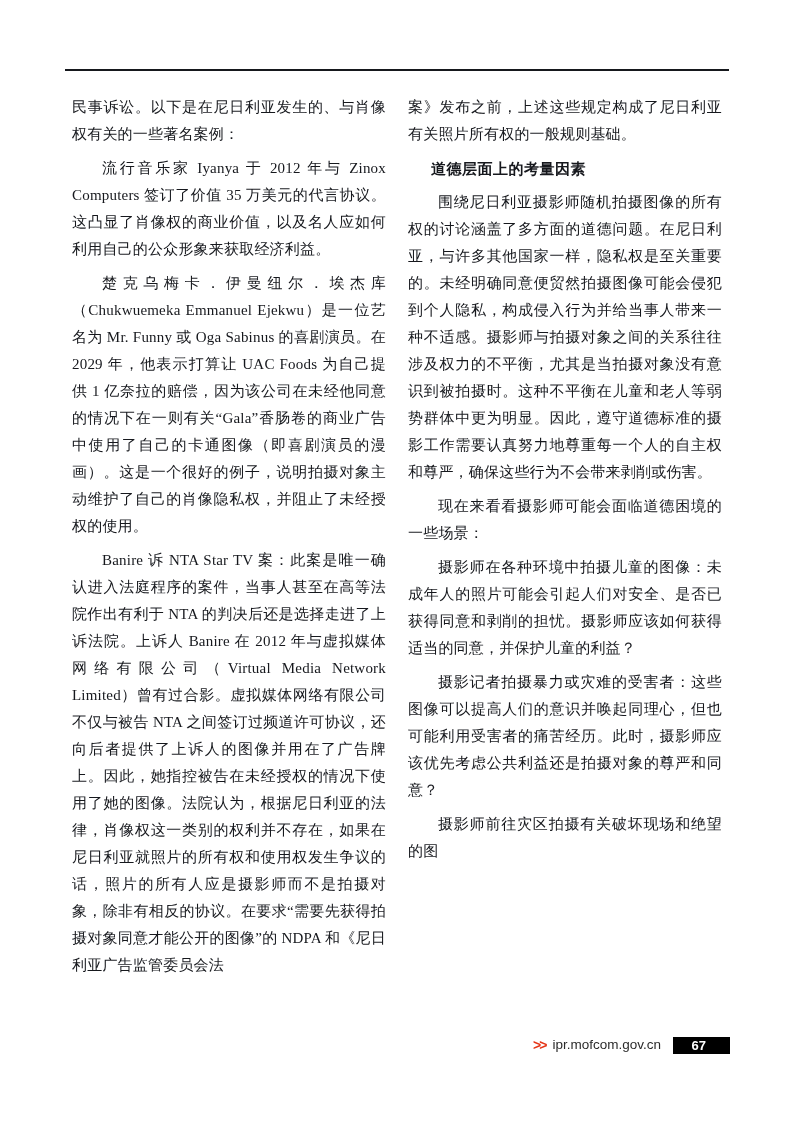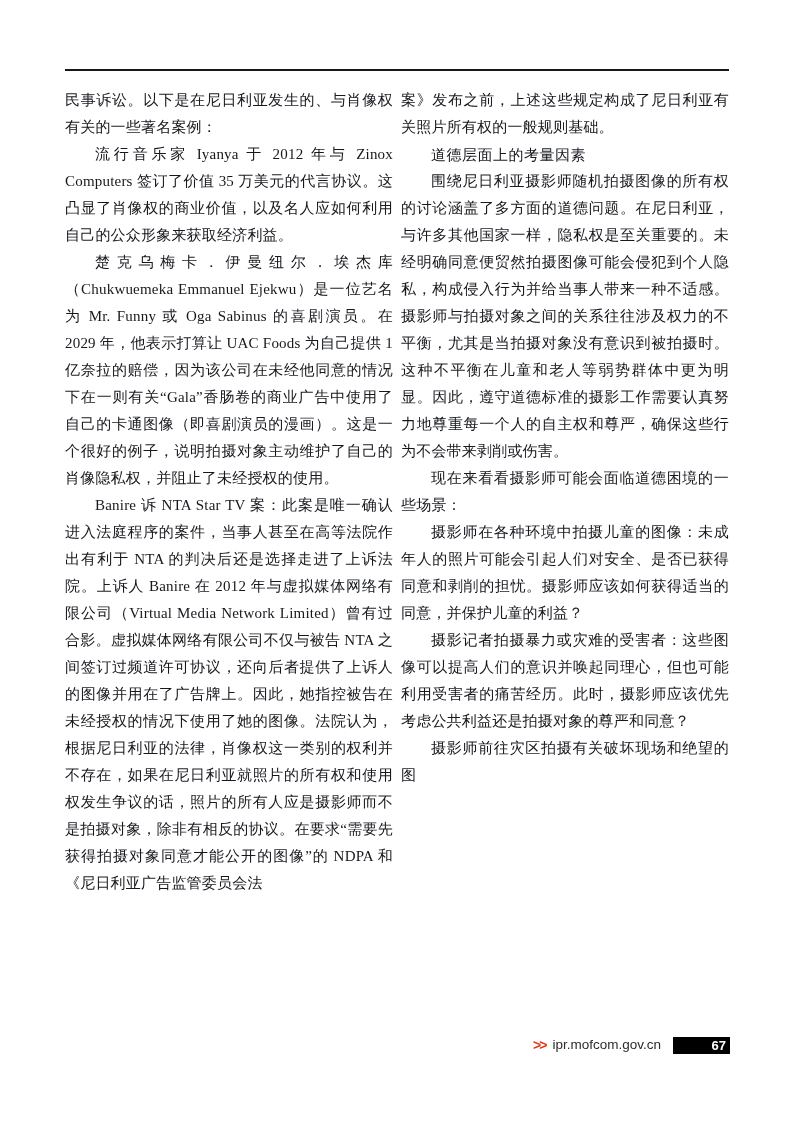--- a/index.html
+++ b/index.html
@@ -34,30 +34,30 @@
   .col {
     width: 328px;
     font-size: 15px;
     line-height: 27px;
     color: #16181d;
     text-align: justify;
     text-justify: inter-character;
     letter-spacing: 0.2px;
   }
   .para {
-    margin: 0;
+    margin: 7px;
     text-indent: 2em;
   }
   .para.no-indent {
     text-indent: 0;
   }
   .section-heading {
     margin: 0;
     text-indent: 2em;
-    font-weight: normal;
+    font-weight: bold;
     font-family: "Liberation Sans", "DejaVu Sans", sans-serif;
     letter-spacing: 0.5px;
   }
   .footer {
     position: absolute;
     top: 1036px;
     right: 64px;
     height: 18px;
     display: flex;
     align-items: center;
@@ -81,21 +81,21 @@
   .footer .pagebox {
     width: 57px;
     height: 17px;
     background: #000000;
     color: #ffffff;
     font-size: 13px;
     font-weight: bold;
     display: flex;
     align-items: center;
     justify-content: flex-end;
-    padding-right: 4px;
+    padding-right: 24px;
     box-sizing: border-box;
     line-height: 17px;
   }
 </style>
 </head>
 <body>
 
 <div class="page">
 
   <div class="top-rule"></div>

